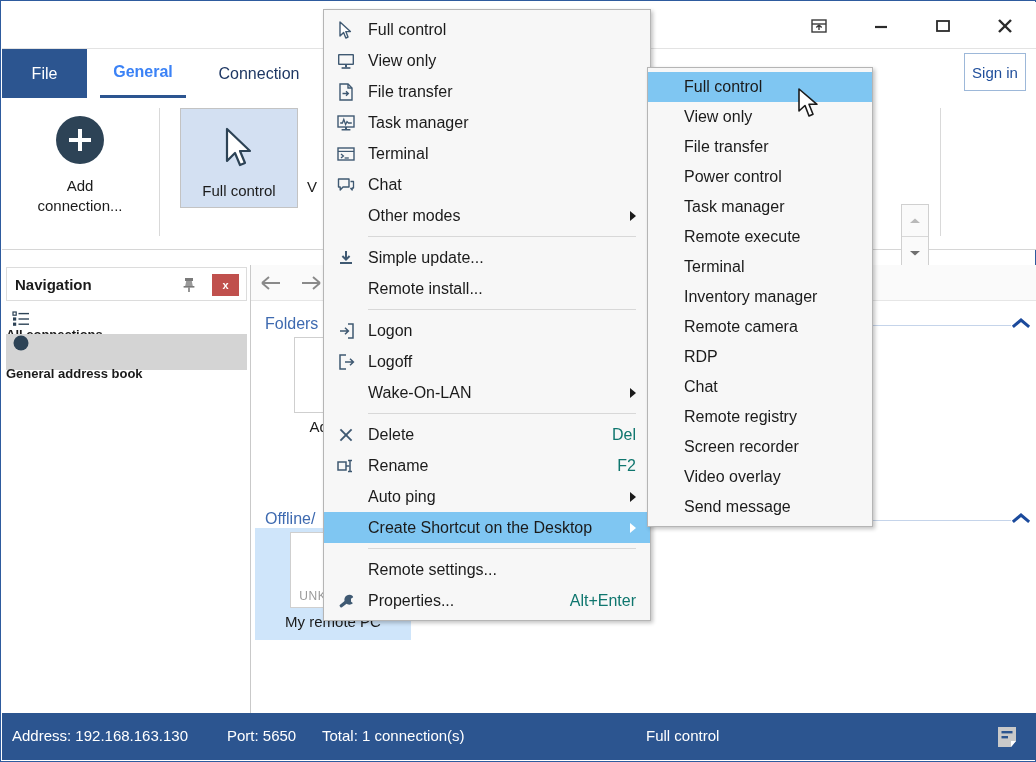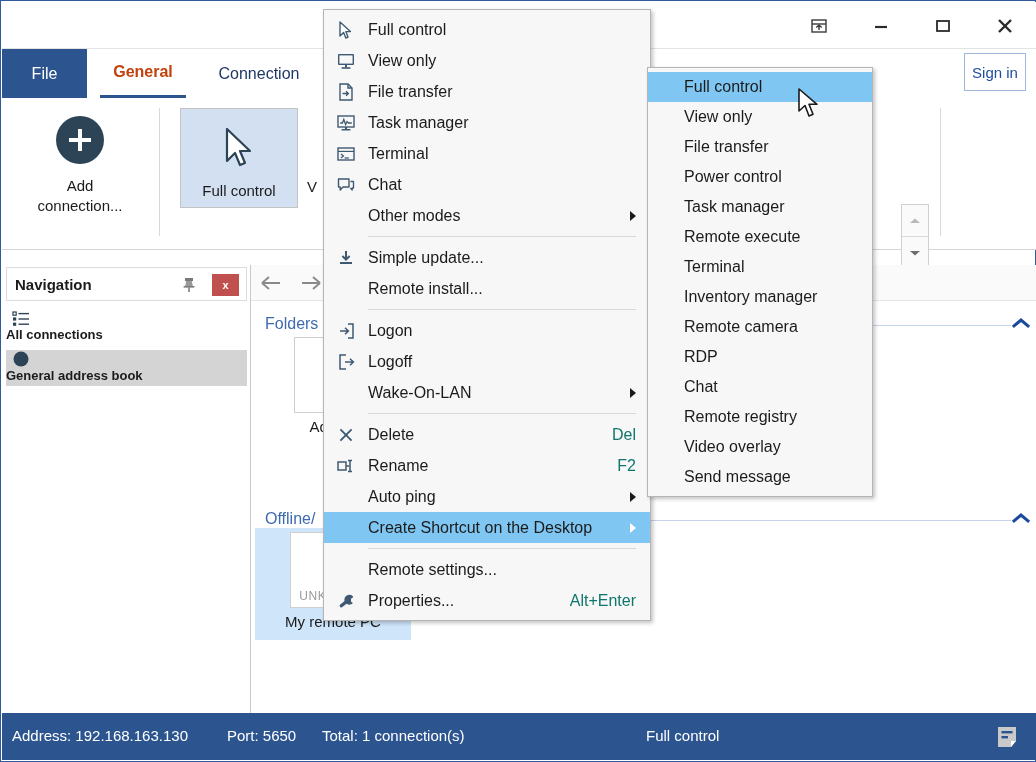--- a/index.html
+++ b/index.html
@@ -71,21 +71,21 @@
   .tab {
     position: absolute;
     top: 0; height: 49px;
     display: flex; align-items: center; justify-content: center;
     font-size: 16px;
     color: #1f3864;
     padding: 0 14px;
     box-sizing: border-box;
   }
   .tab.active {
-    color: #c2410c;
+    color: #3b82f6;
     font-weight: bold;
     border-bottom: 3px solid #2c5590;
     text-align: right;
   }
   .tab-general { left: 98px; width: 86px; }
   .tab-connection { left: 192px; width: 130px; }
 
   .signin {
     position: absolute;
     right: 9px; top: 52px;
@@ -505,21 +505,21 @@
           <rect x="1" y="6.4" width="3.2" height="3.2" fill="#2d4356"></rect>
           <rect x="1" y="11.6" width="3.2" height="3.2" fill="#2d4356"></rect>
           <line x1="6.5" y1="2.6" x2="17" y2="2.6" stroke="#2d4356" stroke-width="1.4"></line>
           <line x1="6.5" y1="8" x2="17" y2="8" stroke="#2d4356" stroke-width="1.4"></line>
           <line x1="6.5" y1="13.2" x2="17" y2="13.2" stroke="#2d4356" stroke-width="1.4"></line>
         </svg>
       </span>
       <span>All connections</span>
     </div>
 
-    <div class="nav-item sel" style="top:85px;">
+    <div class="nav-item sel" style="top:69px;gap:14px;">
       <span class="nav-ico">
         <svg width="18" height="18" viewBox="0 0 18 18">
             <circle cx="9" cy="9" r="7.5" fill="#2d4356"></circle>
           </svg>
       </span>
       <span>General address book</span>
     </div>
   </div>
 
   <div class="content">
@@ -789,20 +789,23 @@
     <div class="smi">
         <span>RDP</span>
       </div>
     <div class="smi">
         <span>Chat</span>
       </div>
     <div class="smi">
         <span>Remote registry</span>
       </div>
     <div class="smi">
+        <span>Screen recorder</span>
+      </div>
+    <div class="smi">
         <span>Video overlay</span>
       </div>
     <div class="smi">
         <span>Send message</span>
       </div>
   </div>
 
   <div class="mouse-cursor">
     <svg width="26" height="34" viewBox="0 0 26 34">
       <path d="M3 2 L3 24 L9 18.5 L13 29 L17 27.2 L13 17.3 L21 17.3 Z" fill="#ffffff" stroke="#1b1b1b" stroke-width="1.6" stroke-linejoin="round"></path>

